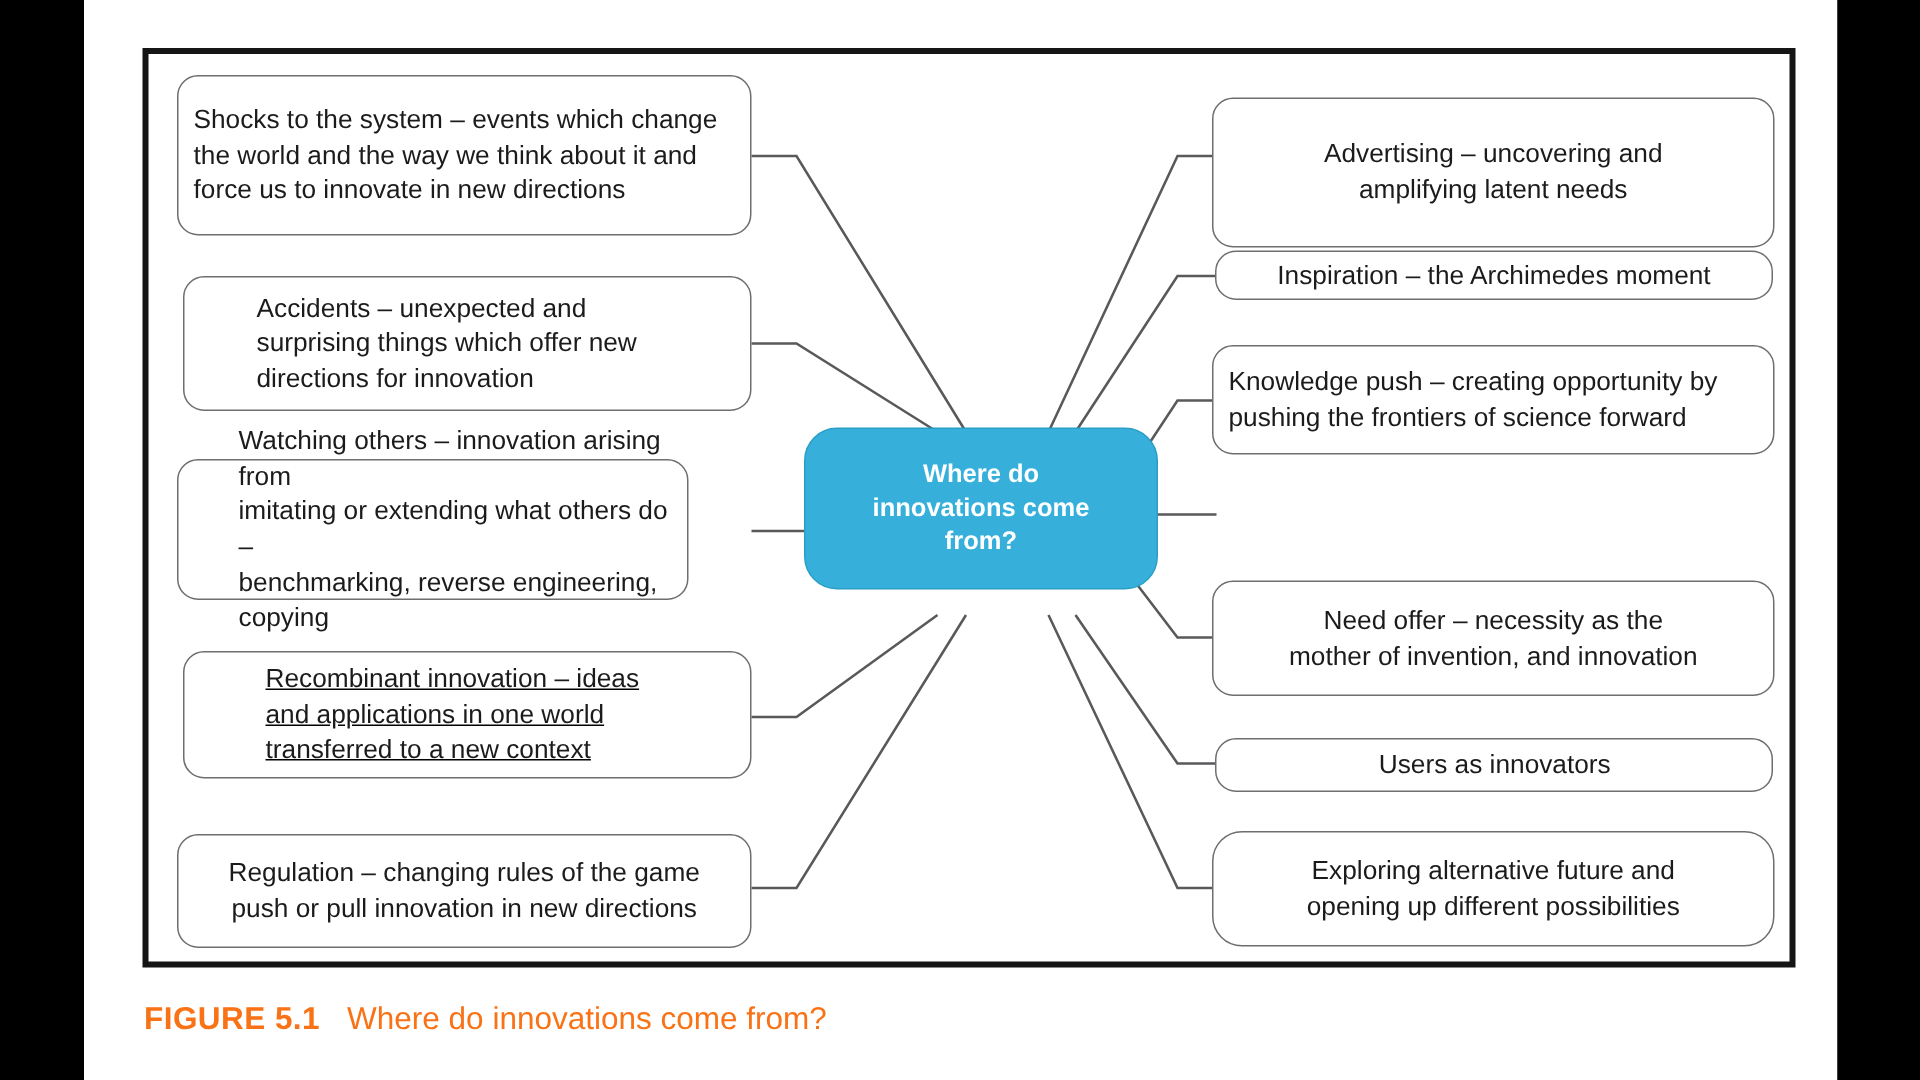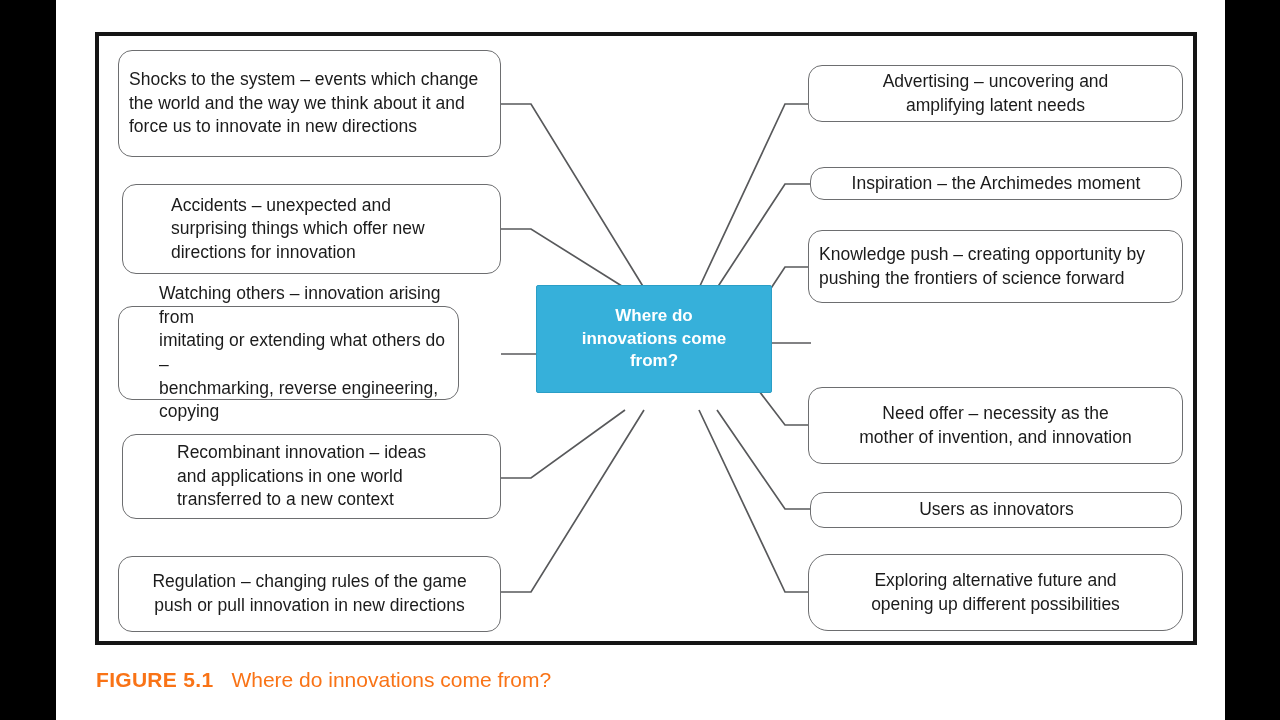--- a/index.html
+++ b/index.html
@@ -74,21 +74,21 @@
     white-space: pre-line;
   }
   .node-text.left-align  { text-align: left;  width: 100%; }
   .node-text.ctr-align   { text-align: center; width: 100%; }
 
   #center-node {
     position: absolute;
     box-sizing: border-box;
     background: #36b0da;
     border: 1.6px solid #2a9ec6;
-    border-radius: 2px;
+    border-radius: 22px;
     display: flex;
     align-items: center;
   }
   #center-node .node-text {
     color: #ffffff;
     font-weight: bold;
     font-size: 17px;
     line-height: 1.32;
     text-align: center;
     width: 100%;
@@ -151,38 +151,38 @@
 surprising things which offer new
 directions for innovation</span>
   </div>
 
   <div class="node-box" style="left:118px; top:306px; width:341px; height:94px;padding-left:40px;">
     <span class="node-text left-align">Watching others – innovation arising from
 imitating or extending what others do –
 benchmarking, reverse engineering, copying</span>
   </div>
 
-  <div class="node-box" style="left:122px; top:434px; width:379px; height:85px;">
+  <div class="node-box" style="left:122px; top:434px; width:379px; height:85px;text-decoration:underline;">
     <span class="node-text left-align" style="padding-left:44px;">Recombinant innovation – ideas
 and applications in one world
 transferred to a new context</span>
   </div>
 
   <div class="node-box" style="left:118px; top:556px; width:383px; height:76px;">
     <span class="node-text ctr-align">Regulation – changing rules of the game
 push or pull innovation in new directions</span>
   </div>
 
   <div id="center-node" style="left:536px; top:285px; width:236px; height:108px;">
     <span class="node-text">Where do
 innovations come
 from?</span>
   </div>
 
-  <div class="node-box" style="left:808px; top:65px; width:375px; height:57px;">
+  <div class="node-box" style="left:808px; top:65px; width:375px; height:100px;">
     <span class="node-text ctr-align">Advertising – uncovering and
 amplifying latent needs</span>
   </div>
 
   <div class="node-box" style="left:810px; top:167px; width:372px; height:33px;">
     <span class="node-text ctr-align">Inspiration – the Archimedes moment</span>
   </div>
 
   <div class="node-box" style="left:808px; top:230px; width:375px; height:73px;">
     <span class="node-text left-align">Knowledge push – creating opportunity by

